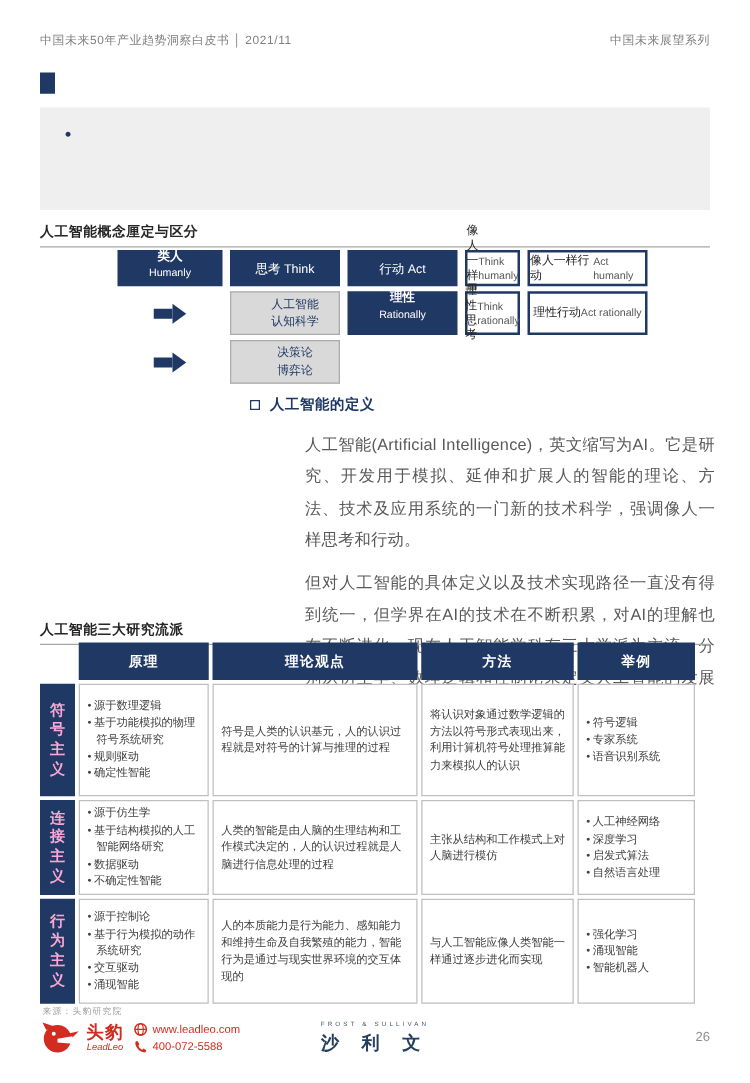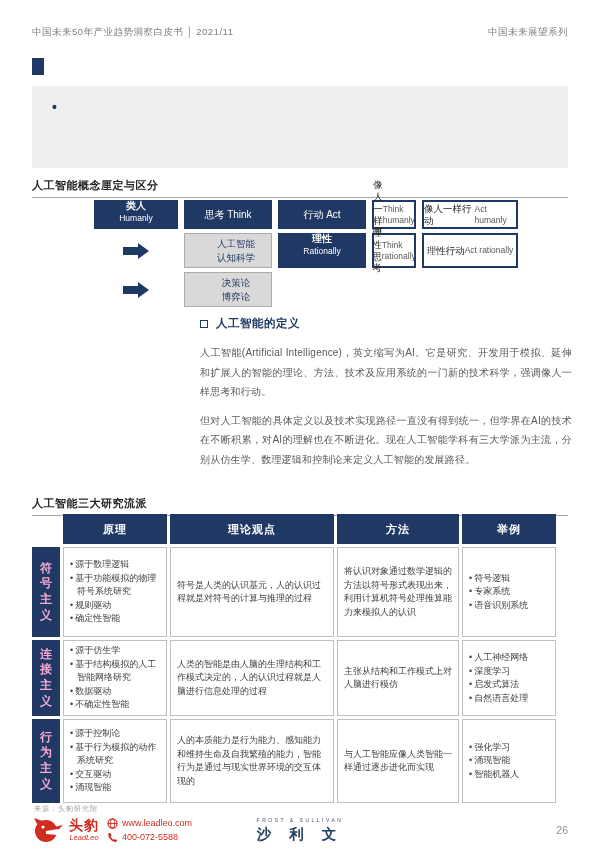--- a/index.html
+++ b/index.html
@@ -39,21 +39,21 @@
   .block-arrow { display:flex; align-items:center; }
   .block-arrow .shaft { width:15px; height:8px; background:#1F3864; }
   .block-arrow .head { width:0; height:0; border-top:8px solid transparent; border-bottom:8px solid transparent; border-left:11px solid #1F3864; }
   .m-result { background:#D9D9D9; border:1px solid #ababab; display:flex; flex-direction:column; align-items:center; justify-content:center; color:#1F3864; font-size:9.5px; line-height:1.4;padding-left:16px; }
 
   
   .definition { position:absolute; top:316px; left:200px; right:28px; }
   .def-heading-row { display:flex; align-items:center; gap:8px; margin-bottom:12px; }
   .hollow-square { width:8px; height:8px; border:1.5px solid #1F3864; display:inline-block; }
   .def-heading { font-size:11.5px; font-weight:bold; color:#1F3864; letter-spacing:.5px; }
-  .def-para { font-size:10px; color:#595959; line-height:1.95; text-align:justify; margin-bottom:9px; letter-spacing:.2px; }
+  .def-para { font-size:13px; color:#595959; line-height:1.95; text-align:justify; margin-bottom:9px; letter-spacing:.2px;margin-left:44px; }
 
   
   .schools-table { position:absolute; top:514px; left:32px; display:grid; grid-template-columns:28px 104px 164px 122px 94px; grid-template-rows:30px 90px 76px 84px; gap:3px; }
   .th { background:#1F3864; color:#fff; font-size:11px; font-weight:bold; display:flex; align-items:center; justify-content:center; letter-spacing:1px; }
   .corner { background:transparent; }
   .row-label { background:#1F3864; color:#f9a8d4; display:flex; align-items:center; justify-content:center; }
   .row-label span { display:block; width:1em; font-size:12px; font-weight:bold; line-height:1.3; word-break:break-all; text-align:center; }
   .cell { background:#fff; border:1px solid #bfbfbf; padding:5px 6px; font-size:9px; color:#404040; line-height:1.5; }
   .cell.vcenter { display:flex; align-items:center; }
   .cell.vcenter > div { width:100%; }

